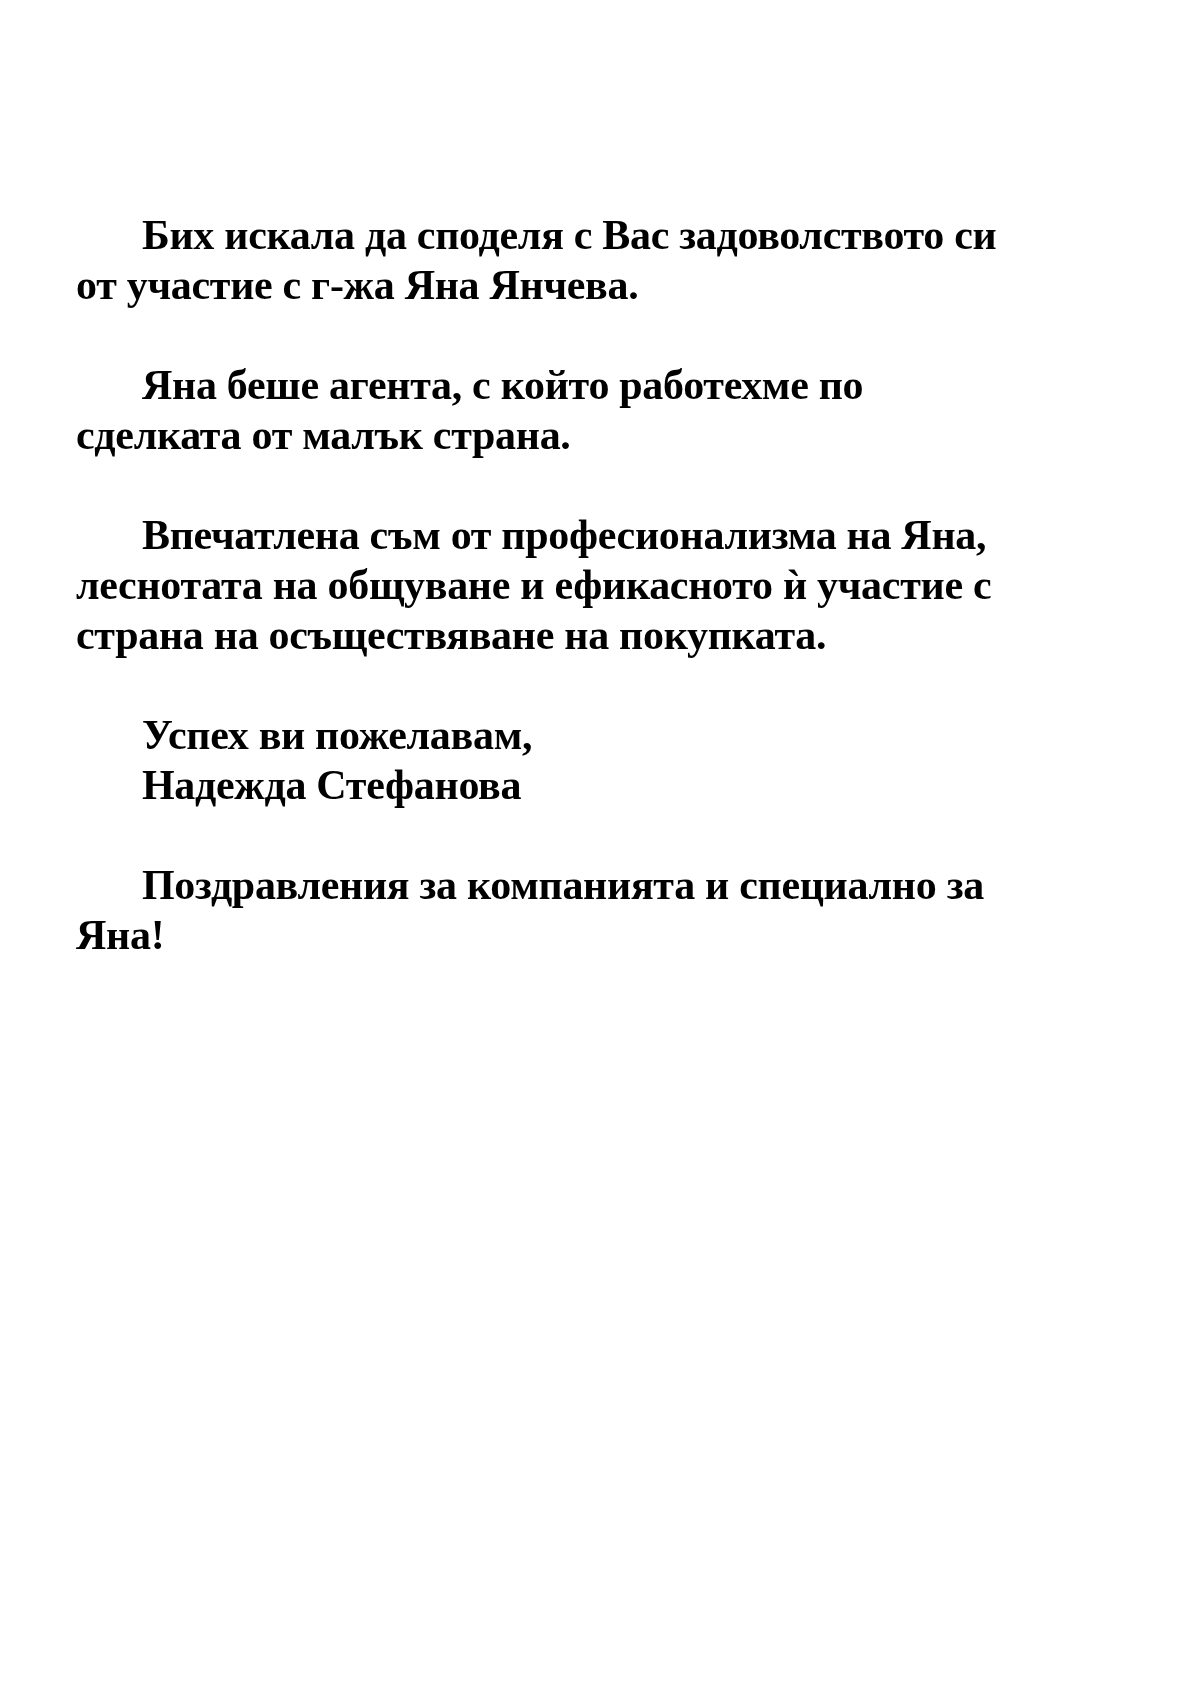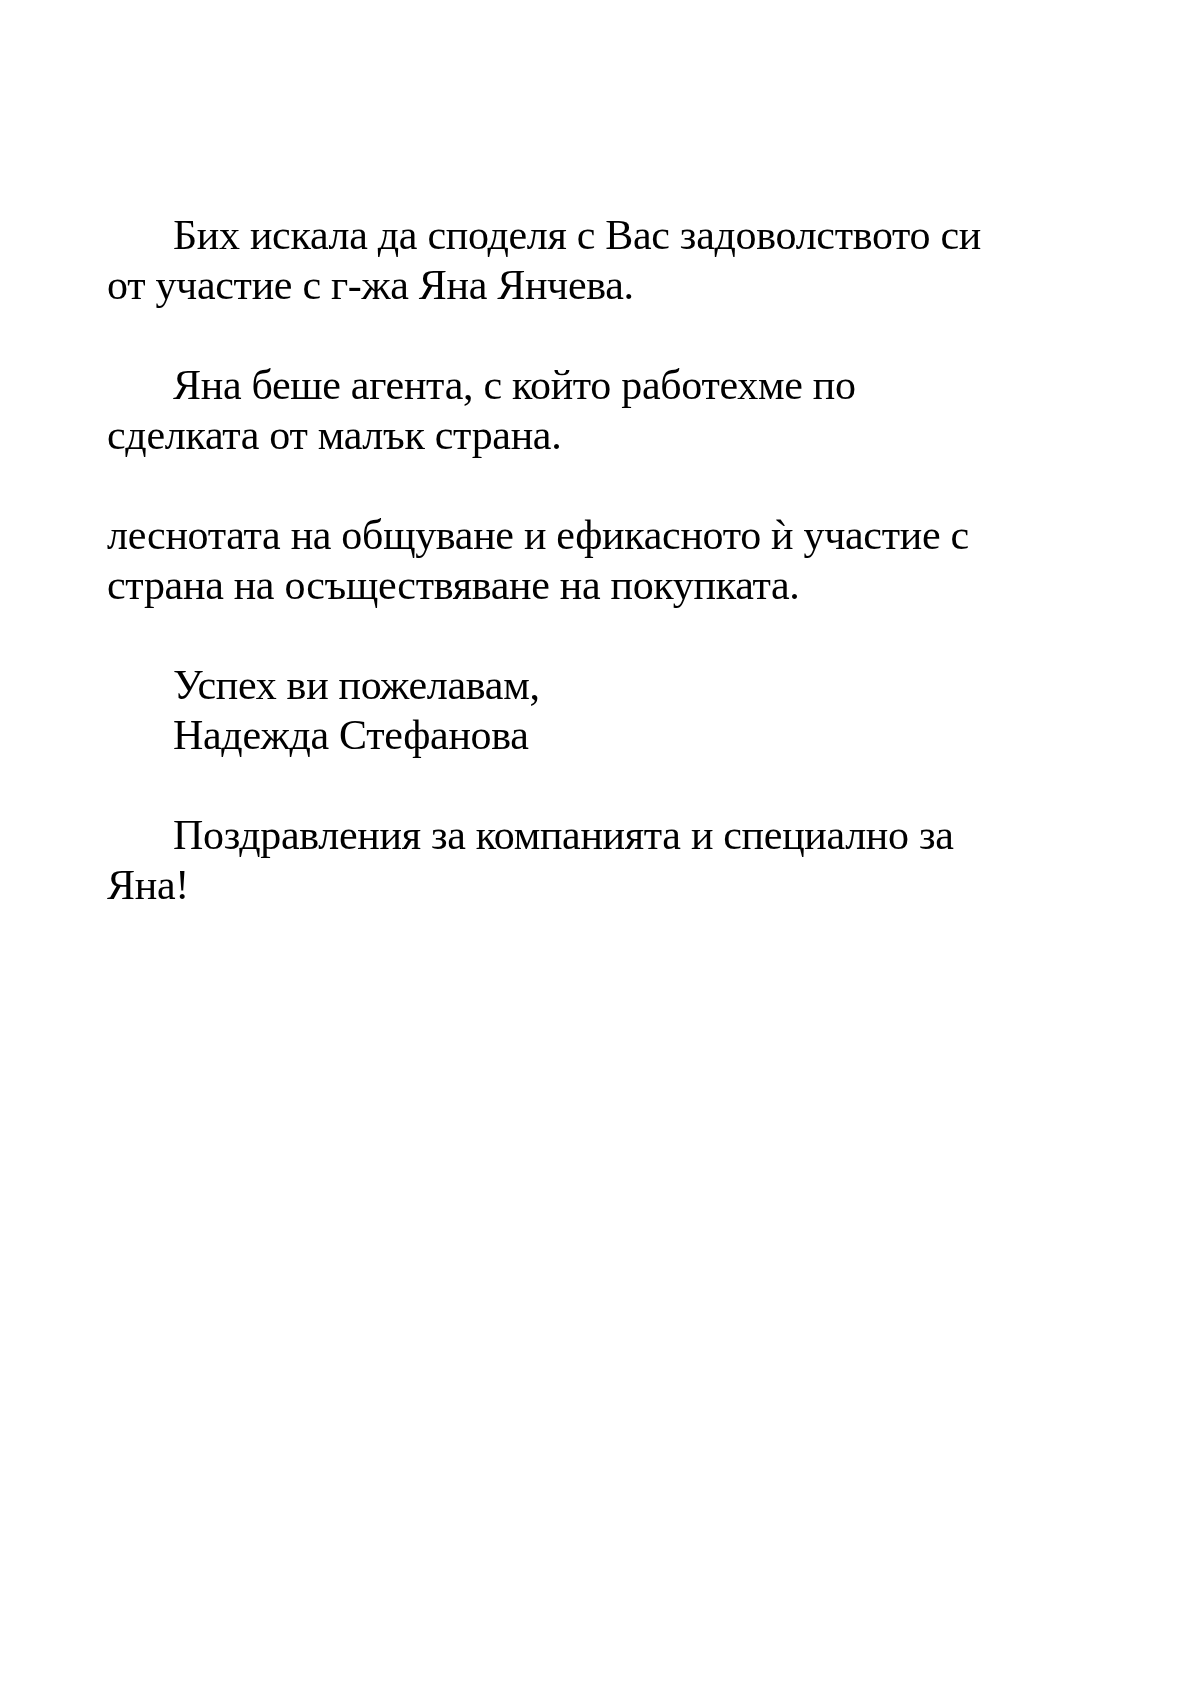--- a/index.html
+++ b/index.html
@@ -12,22 +12,23 @@
     height: 1698px;
     position: relative;
     font-family: "Liberation Serif", "DejaVu Serif", serif;
     color: #000000;
     overflow: hidden;
   }
   .page {
     box-sizing: border-box;
     width: 1200px;
     height: 1698px;
-    padding: 210px 100px 0 107px;
+    padding: 210px 100px 0 76px;
     background: #ffffff;
+    font-weight: bold;
   }
   .para {
     margin: 0 0 50px 0;
     padding: 0;
     font-size: 42px;
     line-height: 50px;
     letter-spacing: -0.3px;
   }
   .line {
     white-space: nowrap;
@@ -46,20 +47,21 @@
     <span class="line" style="display:block">от участие с г-жа Яна Янчева.</span>
   </p>
 
 
   <p class="para">
     <span class="line indent" style="display:block">Яна беше агента, с който работехме по</span>
     <span class="line" style="display:block">сделката от малък страна.</span>
   </p>
 
   <p class="para">
+    <span class="line indent" style="display:block">Впечатлена съм от професионализма на Яна,</span>
     <span class="line" style="display:block">леснотата на общуване и ефикасното ѝ участие с</span>
     <span class="line" style="display:block">страна на осъществяване на покупката.</span>
   </p>
 
   <p class="para">
     <span class="line indent" style="display:block">Успех ви пожелавам,</span>
     <span class="line indent" style="display:block">Надежда Стефанова</span>
   </p>
 
   <p class="para">

